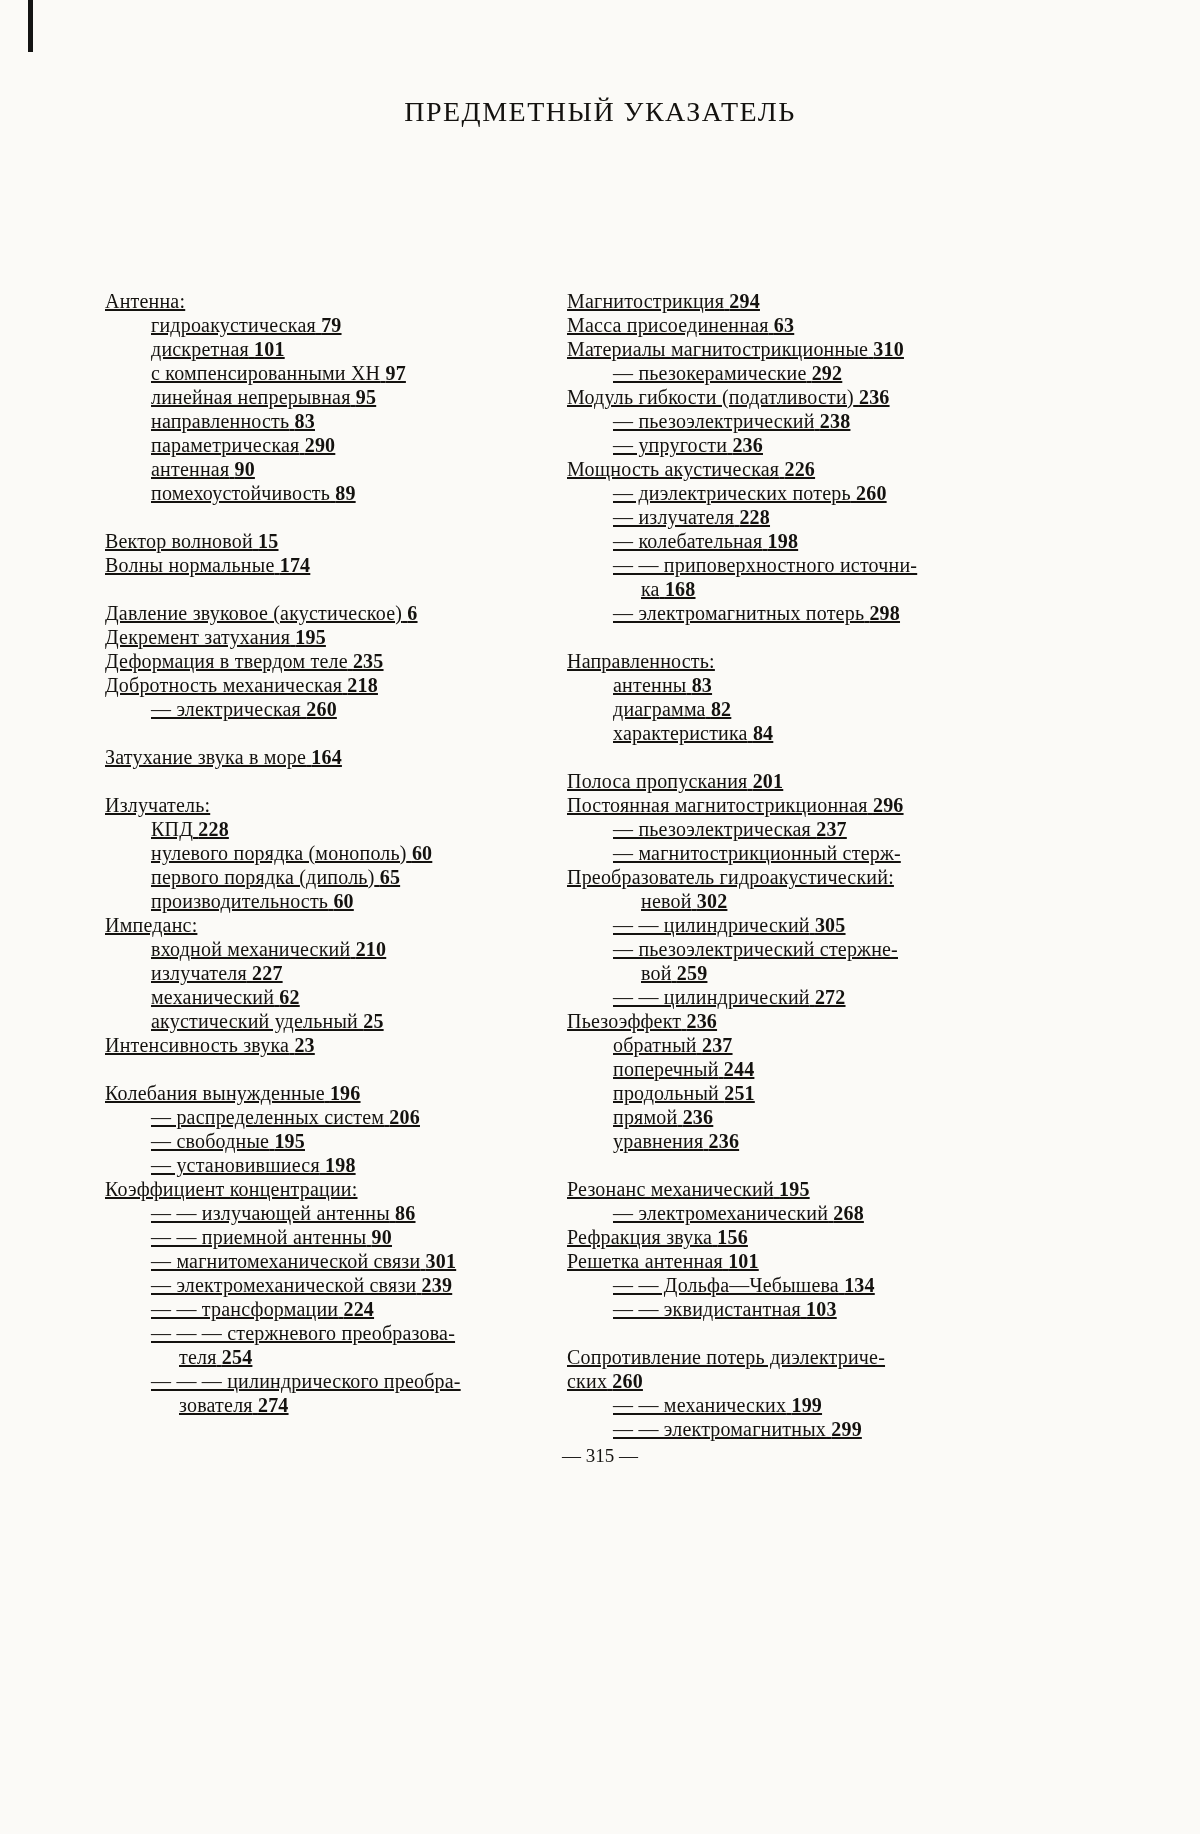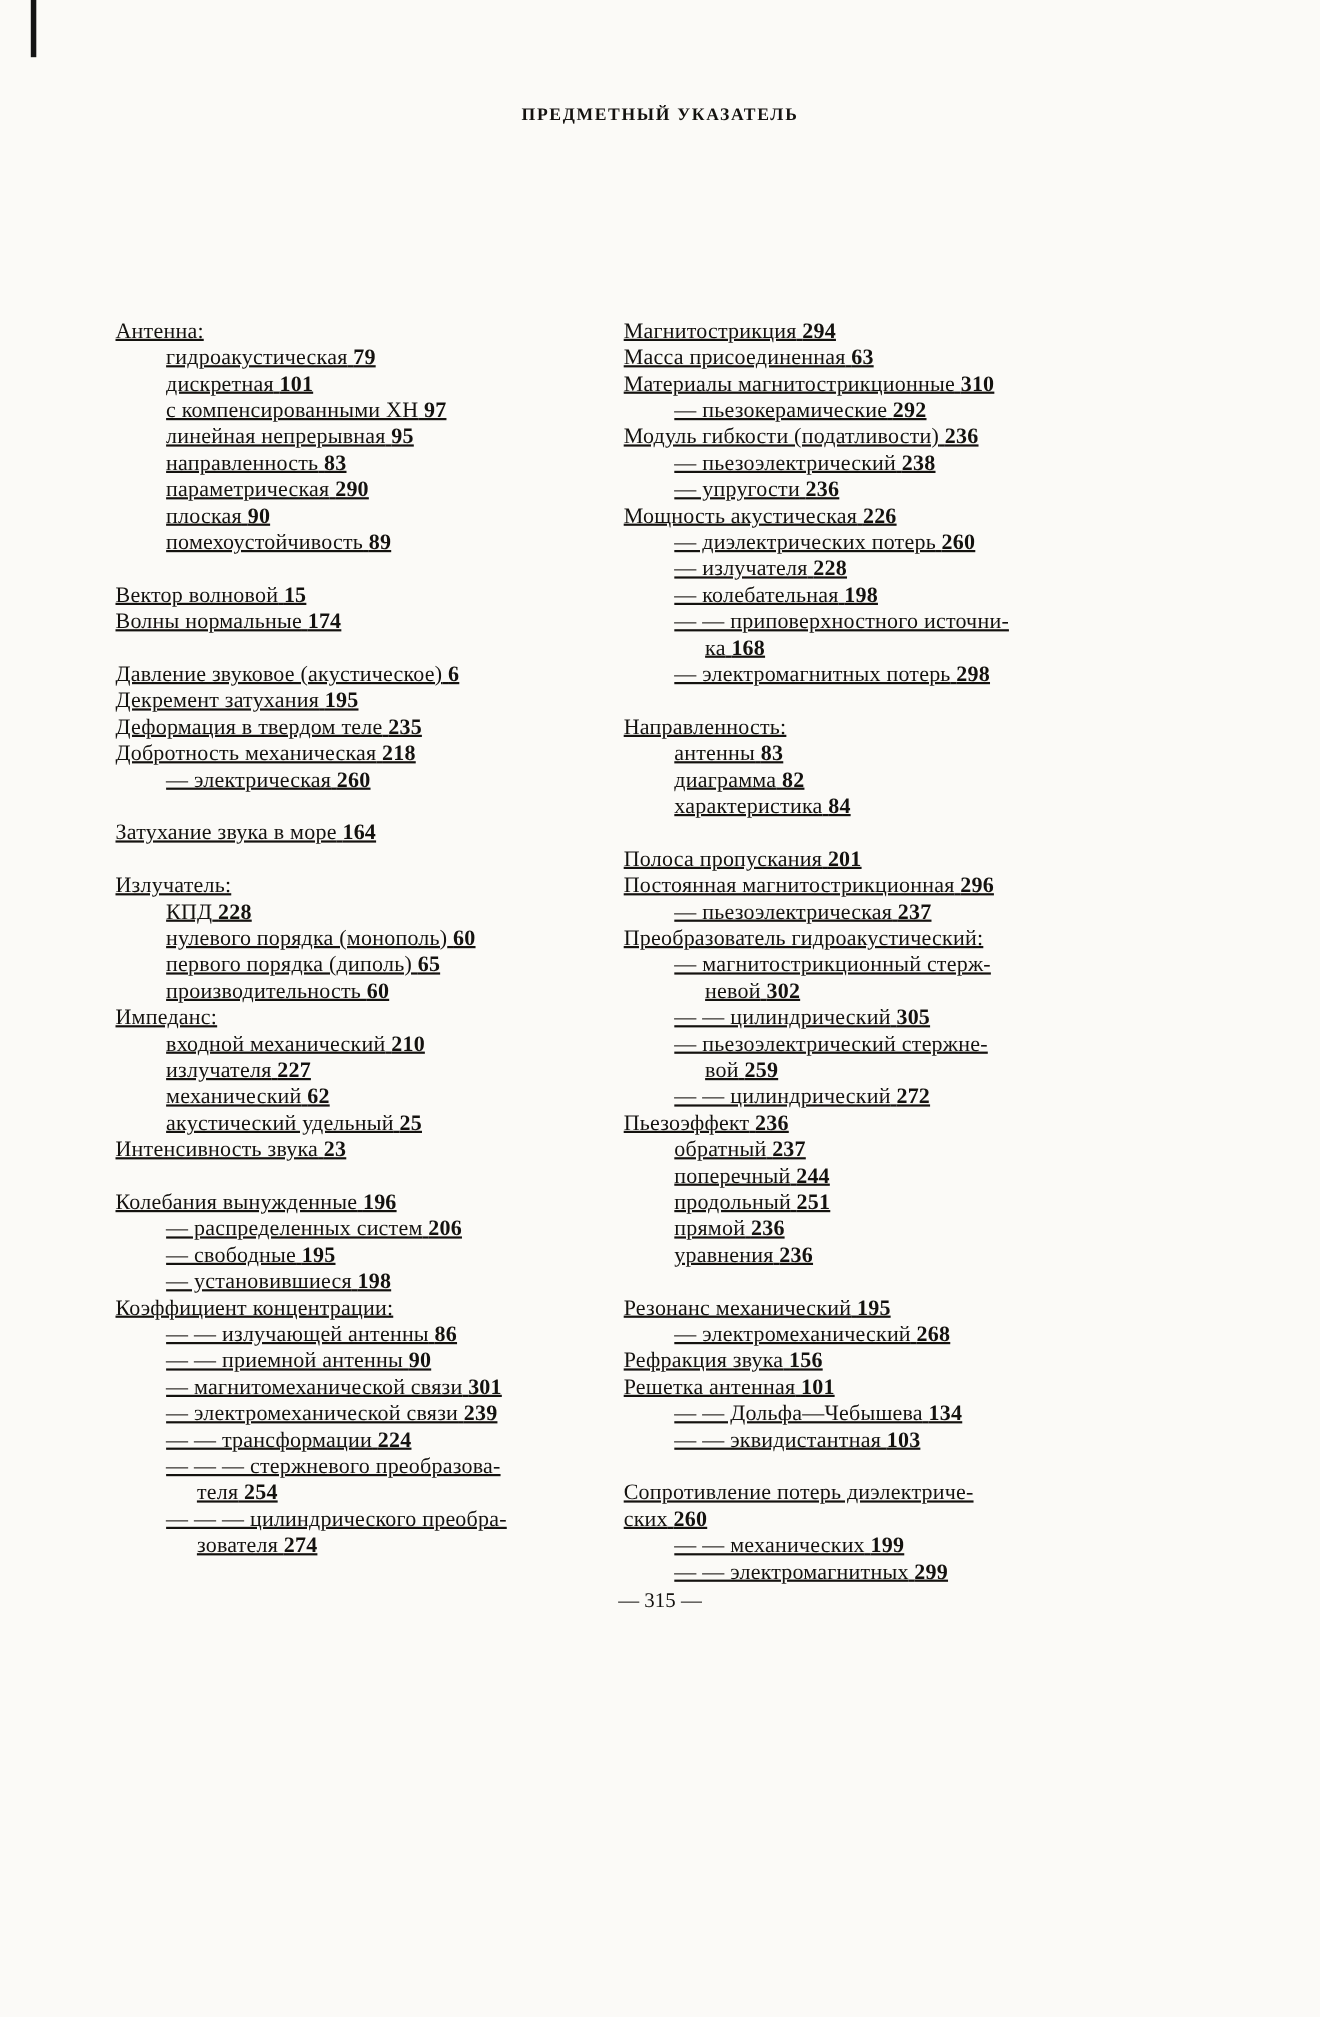--- a/index.html
+++ b/index.html
@@ -24,22 +24,22 @@
     width: 5px;
     height: 52px;
     background: #141414;
   }
   .title {
     position: absolute;
     top: 96px;
     left: 0;
     width: 100%;
     text-align: center;
-    font-size: 16px;
-    font-weight: bold;
+    font-size: 28px;
+    font-weight: normal;
     letter-spacing: 1.5px;
     margin: 0;
   }
   .column {
     position: absolute;
     top: 289px;
   }
   .column.left  { left: 105px; width: 420px; }
   .column.right { left: 528px; width: 460px; margin-left: 39px; }
   .group { margin-bottom: 24px; text-decoration: underline; }
@@ -70,21 +70,21 @@
   <h1 class="title">ПРЕДМЕТНЫЙ УКАЗАТЕЛЬ</h1>
   <div class="column left">
       <div class="group">
         <div class="line ind0"><span>Антенна:</span></div>
         <div class="line ind1"><span>гидроакустическая</span> <span class="pg">79</span></div>
         <div class="line ind1"><span>дискретная</span> <span class="pg">101</span></div>
         <div class="line ind1"><span>с компенсированными ХН</span> <span class="pg">97</span></div>
         <div class="line ind1"><span>линейная непрерывная</span> <span class="pg">95</span></div>
         <div class="line ind1"><span>направленность</span> <span class="pg">83</span></div>
         <div class="line ind1"><span>параметрическая</span> <span class="pg">290</span></div>
-        <div class="line ind1"><span>плоская</span> <span class="pg">90</span></div>
+        <div class="line ind1"><span>антенная</span> <span class="pg">90</span></div>
         <div class="line ind1"><span>помехоустойчивость</span> <span class="pg">89</span></div>
       </div>
       <div class="group">
         <div class="line ind0"><span>Вектор волновой</span> <span class="pg">15</span></div>
         <div class="line ind0"><span>Волны нормальные</span> <span class="pg">174</span></div>
       </div>
       <div class="group">
         <div class="line ind0"><span>Давление звуковое (акустическое)</span> <span class="pg">6</span></div>
         <div class="line ind0"><span>Декремент затухания</span> <span class="pg">195</span></div>
         <div class="line ind0"><span>Деформация в твердом теле</span> <span class="pg">235</span></div>
@@ -144,22 +144,22 @@
       <div class="group">
         <div class="line ind0"><span>Направленность:</span></div>
         <div class="line ind1"><span>антенны</span> <span class="pg">83</span></div>
         <div class="line ind1"><span>диаграмма</span> <span class="pg">82</span></div>
         <div class="line ind1"><span>характеристика</span> <span class="pg">84</span></div>
       </div>
       <div class="group">
         <div class="line ind0"><span>Полоса пропускания</span> <span class="pg">201</span></div>
         <div class="line ind0"><span>Постоянная магнитострикционная</span> <span class="pg">296</span></div>
         <div class="line ind1"><span>— пьезоэлектрическая</span> <span class="pg">237</span></div>
+        <div class="line ind1"><span>— магнитострикционный стерж-</span></div>
         <div class="line ind0"><span>Преобразователь гидроакустический:</span></div>
-        <div class="line ind1"><span>— магнитострикционный стерж-</span></div>
         <div class="line ind2"><span>невой</span> <span class="pg">302</span></div>
         <div class="line ind1"><span>— — цилиндрический</span> <span class="pg">305</span></div>
         <div class="line ind1"><span>— пьезоэлектрический стержне-</span></div>
         <div class="line ind2"><span>вой</span> <span class="pg">259</span></div>
         <div class="line ind1"><span>— — цилиндрический</span> <span class="pg">272</span></div>
         <div class="line ind0"><span>Пьезоэффект</span> <span class="pg">236</span></div>
         <div class="line ind1"><span>обратный</span> <span class="pg">237</span></div>
         <div class="line ind1"><span>поперечный</span> <span class="pg">244</span></div>
         <div class="line ind1"><span>продольный</span> <span class="pg">251</span></div>
         <div class="line ind1"><span>прямой</span> <span class="pg">236</span></div>

